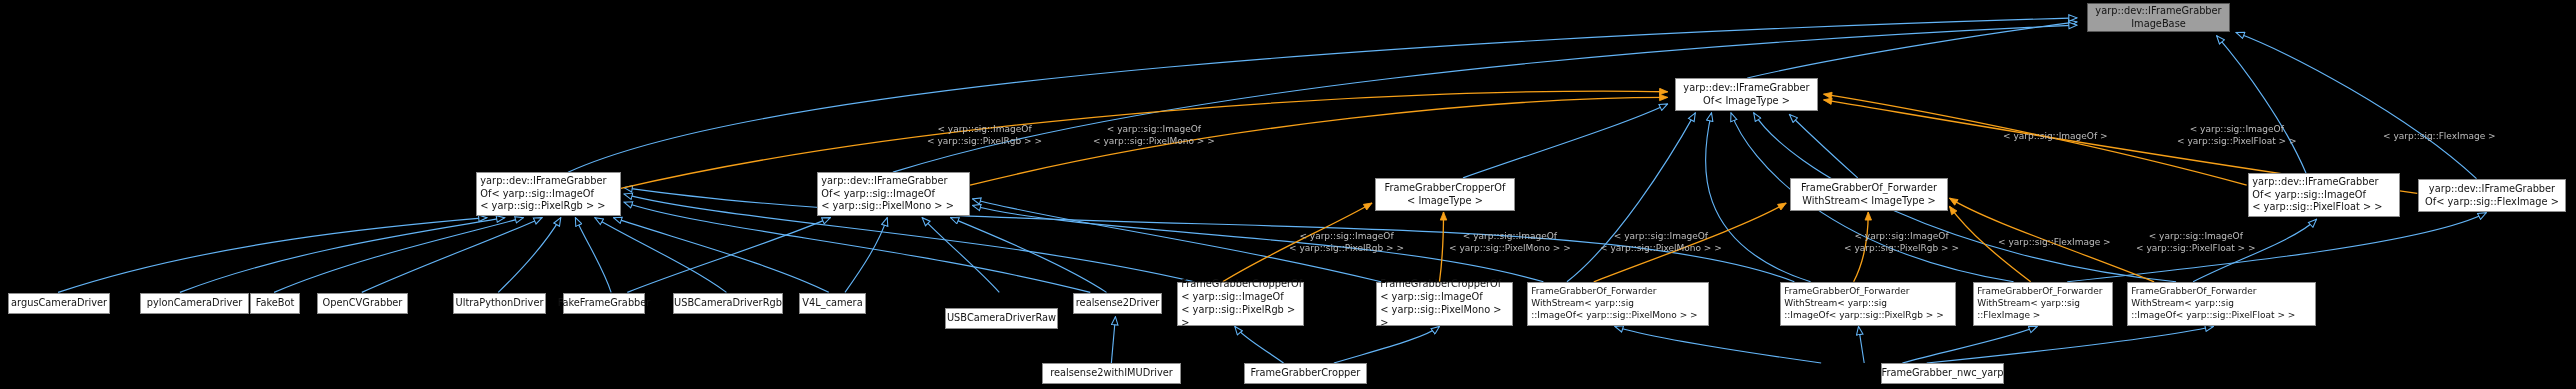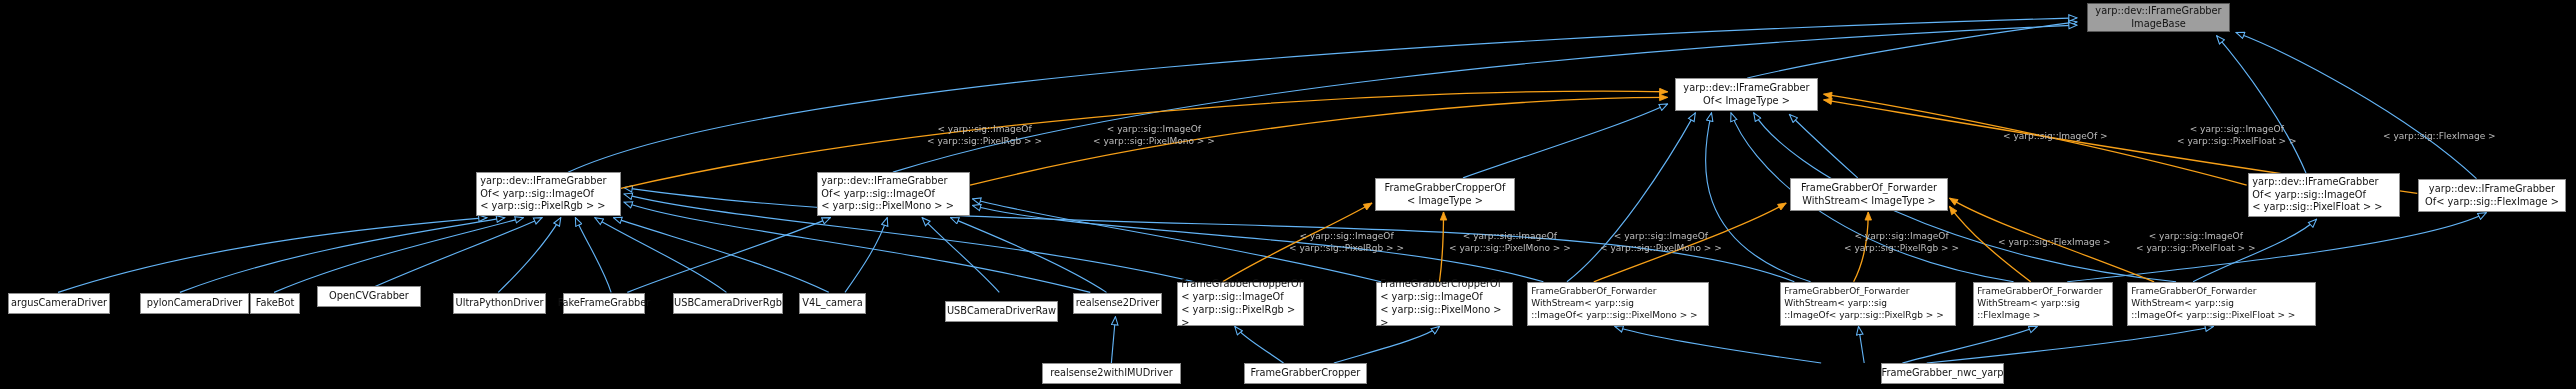--- a/index.html
+++ b/index.html
@@ -101,26 +101,26 @@
 WithStream&lt; ImageType &gt;</div>
   <div class="node al" style="left:2248px;top:173px;width:152px;height:44px">yarp::dev::IFrameGrabber
 Of&lt; yarp::sig::ImageOf
 &lt; yarp::sig::PixelFloat &gt; &gt;</div>
   <div class="node" style="left:2418px;top:179px;width:148px;height:33px">yarp::dev::IFrameGrabber
 Of&lt; yarp::sig::FlexImage &gt;</div>
 
   <div class="node" style="left:8.1px;top:293px;width:102px;height:21px">argusCameraDriver</div>
   <div class="node" style="left:140px;top:293px;width:109px;height:21px">pylonCameraDriver</div>
   <div class="node" style="left:250px;top:293px;width:50px;height:21px">FakeBot</div>
-  <div class="node" style="left:317px;top:286px;width:104px;height:21px">OpenCVGrabber</div>
+  <div class="node" style="left:317px;top:293px;width:91px;height:21px">OpenCVGrabber</div>
   <div class="node" style="left:453px;top:293px;width:93px;height:21px">UltraPythonDriver</div>
   <div class="node" style="left:563px;top:293px;width:82px;height:21px">FakeFrameGrabber</div>
   <div class="node" style="left:673px;top:293px;width:110px;height:21px">USBCameraDriverRgb</div>
   <div class="node" style="left:799px;top:293px;width:67px;height:21px">V4L_camera</div>
-  <div class="node" style="left:945px;top:301px;width:113px;height:21px">USBCameraDriverRaw</div>
+  <div class="node" style="left:945px;top:308px;width:113px;height:21px">USBCameraDriverRaw</div>
   <div class="node" style="left:1073px;top:293px;width:89px;height:21px">realsense2Driver</div>
   <div class="node al" style="left:1177px;top:282px;width:127px;height:44px">FrameGrabberCropperOf
 &lt; yarp::sig::ImageOf
 &lt; yarp::sig::PixelRgb &gt; &gt;</div>
   <div class="node al" style="left:1376px;top:282px;width:137px;height:44px">FrameGrabberCropperOf
 &lt; yarp::sig::ImageOf
 &lt; yarp::sig::PixelMono &gt; &gt;</div>
   <div class="node al tight" style="left:1527px;top:282px;width:182px;height:44px">FrameGrabberOf_Forwarder
 WithStream&lt; yarp::sig
 ::ImageOf&lt; yarp::sig::PixelMono &gt; &gt;</div>

